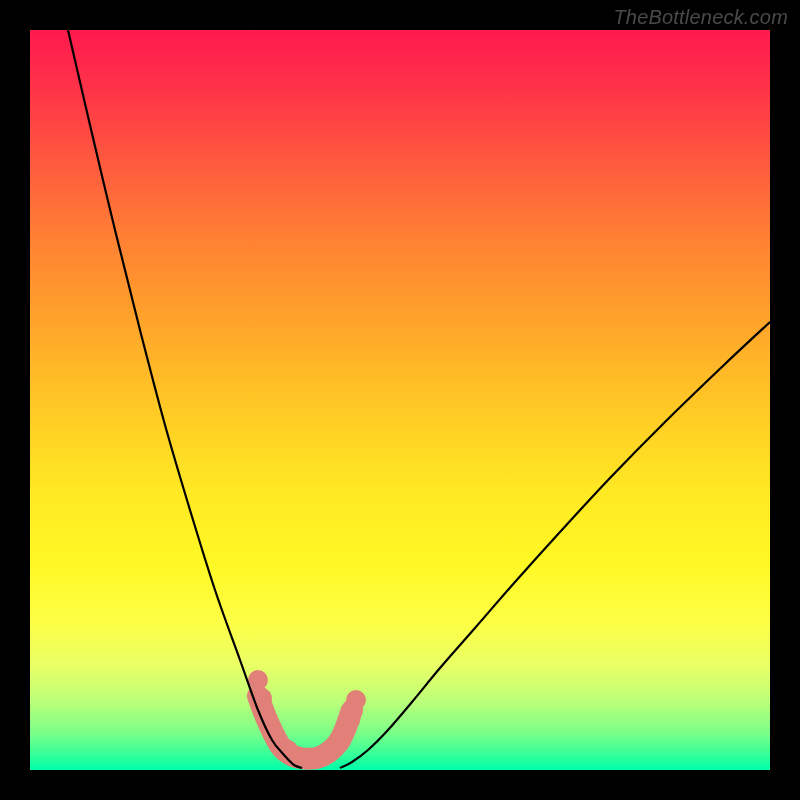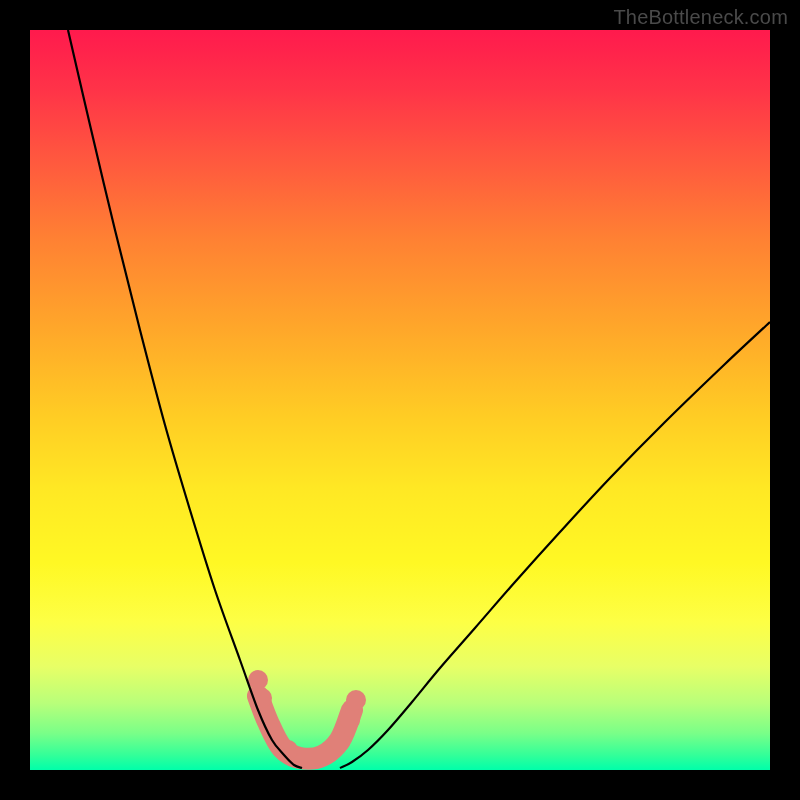--- a/index.html
+++ b/index.html
@@ -2,20 +2,21 @@
 <html><head>
 <meta charset="utf-8">
 <style>
   * { margin: 0; padding: 0; box-sizing: border-box; }
   html, body { width: 800px; height: 800px; overflow: hidden; background: #000; }
   .frame {
     width: 800px;
     height: 576px;
     background: #000;
     position: relative;
+    font-style: italic;
   }
   .plot-area {
     position: absolute;
     left: 30px;
     top: 30px;
     width: 740px;
     height: 740px;
     background: linear-gradient(
       to bottom,
       #ff1a4d 0%,

